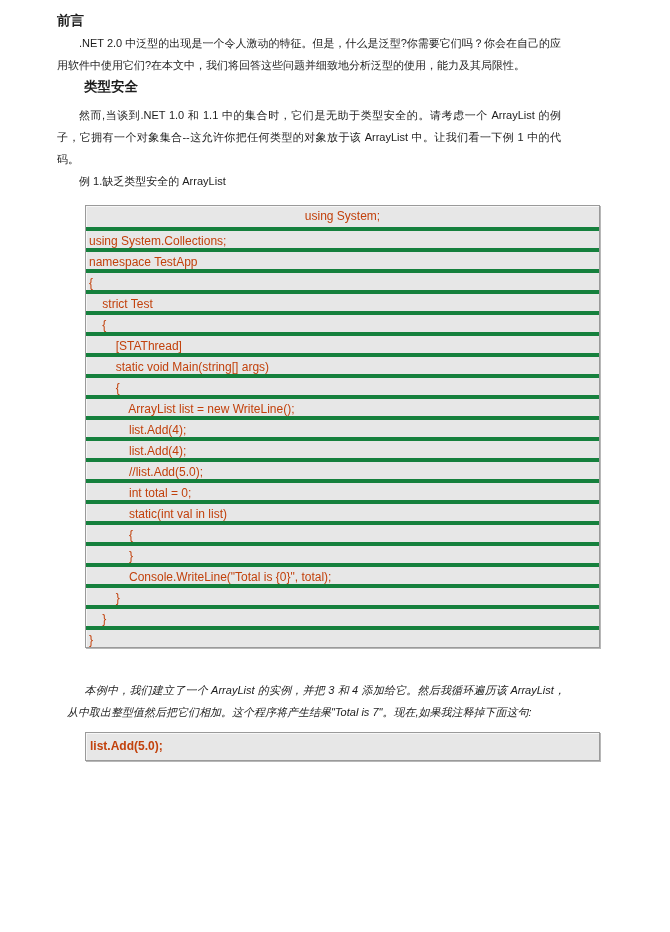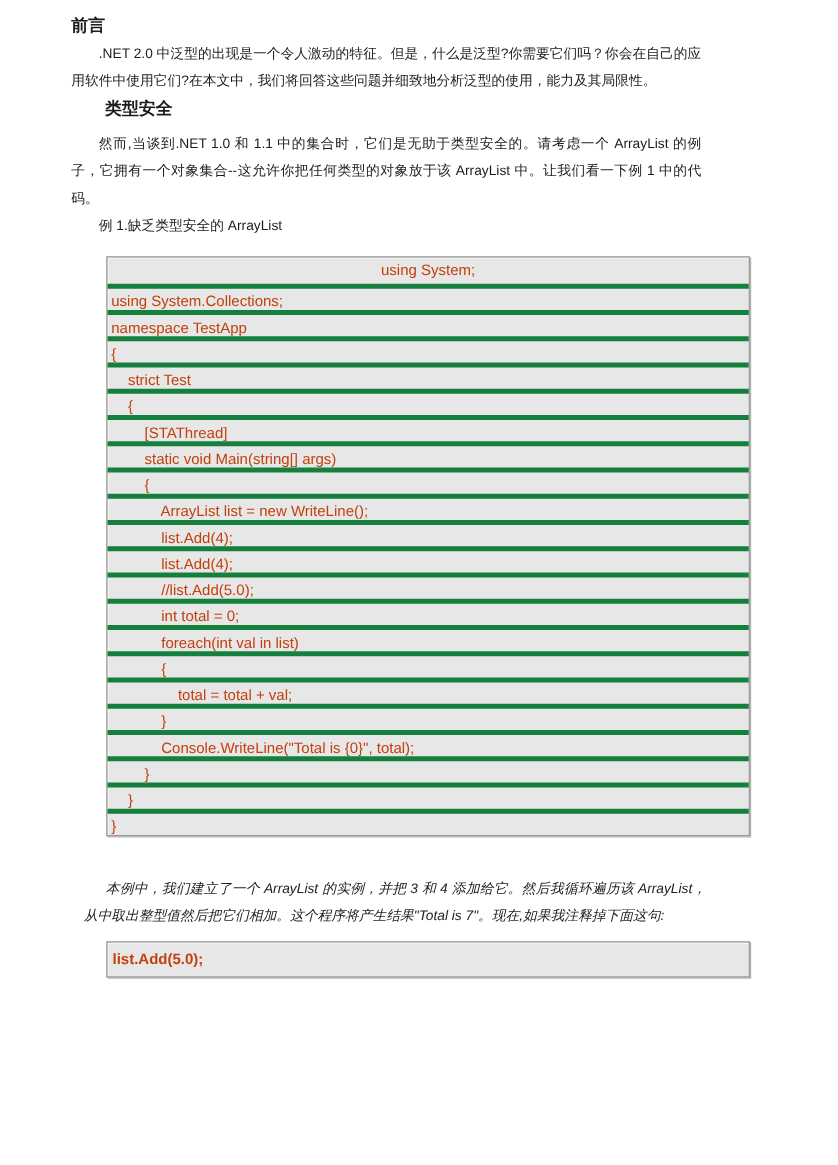--- a/index.html
+++ b/index.html
@@ -96,23 +96,22 @@
       <div class="code-row">    strict Test</div>
       <div class="code-row">    {</div>
       <div class="code-row">        [STAThread]</div>
       <div class="code-row">        static void Main(string[] args)</div>
       <div class="code-row">        {</div>
       <div class="code-row">            ArrayList list = new WriteLine();</div>
       <div class="code-row">            list.Add(4);</div>
       <div class="code-row">            list.Add(4);</div>
       <div class="code-row">            //list.Add(5.0);</div>
       <div class="code-row">            int total = 0;</div>
-      <div class="code-row">            foreach(int val in list)</div>
+      <div class="code-row">            static(int val in list)</div>
       <div class="code-row">            {</div>
-      <div class="code-row">                total = total + val;</div>
       <div class="code-row">            }</div>
       <div class="code-row">            Console.WriteLine("Total is {0}", total);</div>
       <div class="code-row">        }</div>
       <div class="code-row">    }</div>
       <div class="code-row">}</div>
     </div>
 
   <p class="para para4-block">本例中，我们建立了一个 ArrayList 的实例，并把 3 和 4 添加给它。然后我循环遍历该 ArrayList，从中取出整型值然后把它们相加。这个程序将产生结果"Total is 7"。现在,如果我注释掉下面这句:</p>
 
   <div class="codebox snippet1">

